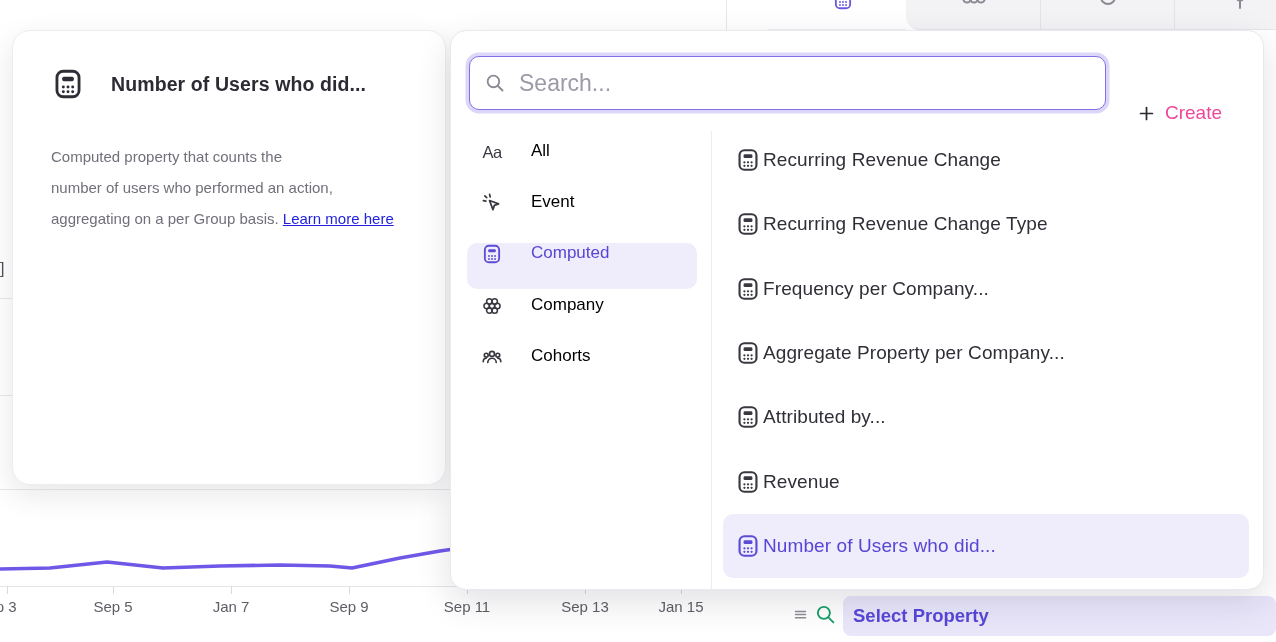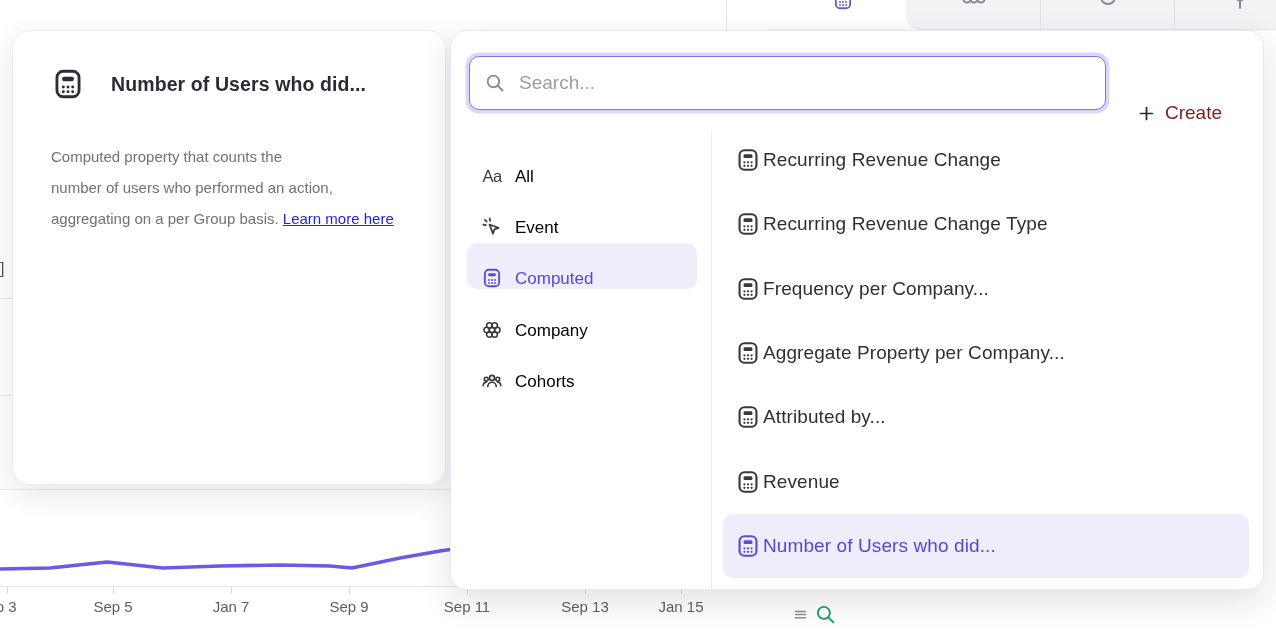--- a/index.html
+++ b/index.html
@@ -53,30 +53,30 @@
 
   
   .picker{position:absolute;left:450px;top:30px;width:814px;height:560px;background:#fff;
     border:1px solid #e9e9ee;border-radius:16px;box-shadow:0 12px 34px rgba(20,20,43,.13);
     z-index:6;overflow:hidden;}
   .search-wrap{position:absolute;left:18px;top:25px;width:637px;height:54px;background:#fff;
     border:1.5px solid #8071e6;border-radius:10px;box-shadow:0 0 0 3.5px #dcd7f8;
     display:flex;align-items:center;padding:0 14px;gap:11px;}
   .search-wrap .s-ico{color:#8a8994;flex:0 0 auto;}
   .search-wrap input{border:none;outline:none;background:transparent;flex:1;
-    font-family:"Liberation Sans","DejaVu Sans",sans-serif;font-size:19px;color:#333;}
+    font-family:"Liberation Sans","DejaVu Sans",sans-serif;font-size:23px;color:#333;}
   .search-wrap input::placeholder{color:#9c9ba6;opacity:1;}
   .create-btn{position:absolute;left:680px;top:62px;height:40px;display:flex;align-items:center;
     gap:9px;cursor:pointer;background:none;border:none;padding:0 6px;
     font-family:"Liberation Sans","DejaVu Sans",sans-serif;}
   .create-btn .p-ico{color:#2b2a31;}
-  .create-btn span{font-size:19px;color:#7f1d1d;font-weight:500;}
+  .create-btn span{font-size:19px;color:#ec4899;font-weight:500;}
 
   .cat-row{position:absolute;left:16px;width:230px;height:46px;border-radius:10px;
-    display:flex;align-items:flex-end;padding-left:14px;gap:12px;cursor:pointer;}
+    display:flex;align-items:flex-start;padding-left:14px;gap:28px;cursor:pointer;}
   .cat-row .c-ico{width:22px;height:22px;color:#3a3941;flex:0 0 auto;display:flex;align-items:center;justify-content:center;}
   .cat-row .aa{font-size:16.5px;color:#3a3941;font-weight:500;letter-spacing:-.5px;}
   .cat-row span.lbl{font-size:17px;color:#000000;}
   .cat-row.selected{background:#efedfb;}
   .cat-row.selected .c-ico{color:#5b4bd5;}
   .cat-row.selected span.lbl{color:#5746d6;font-weight:500;}
 
   .v-divider{position:absolute;left:260px;top:100px;width:1px;height:460px;background:#ededf0;}
 
   .prop-row{position:absolute;left:272px;width:526px;height:64px;border-radius:10px;
@@ -211,20 +211,23 @@
     <span class="hamburger">
       <svg width="15" height="15">
           <use href="#i-hamburger"></use>
         </svg>
     </span>
     <span class="green-search">
       <svg width="23" height="23">
           <use href="#i-search"></use>
         </svg>
     </span>
+    <div class="select-pill">
+      <span>Select Property</span>
+    </div>
   </div>
 
   <div class="tooltip-card">
     <div class="tooltip-head">
       <span class="t-ico">
         <svg width="34" height="34">
             <use href="#i-calc"></use>
           </svg>
       </span>
       <span class="tooltip-title">Number of Users who did...</span>

